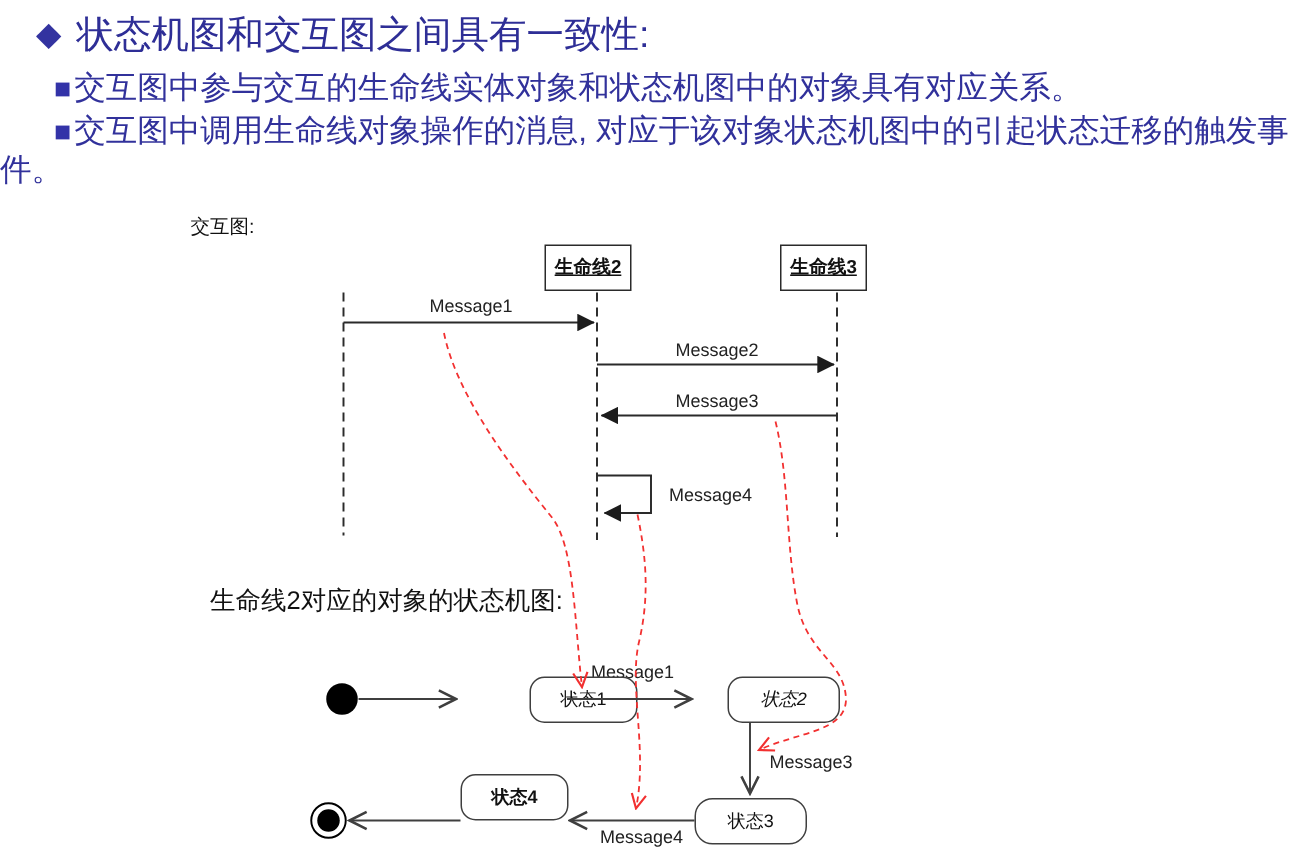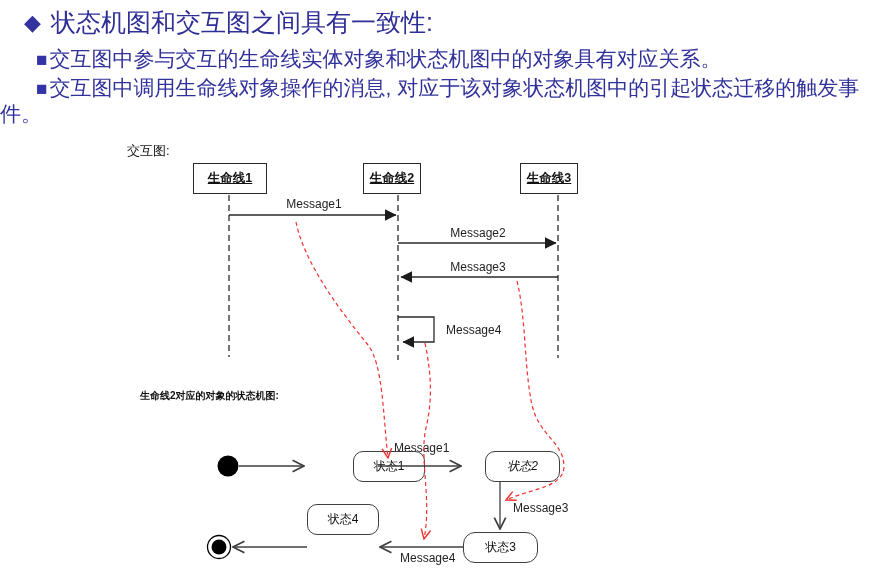--- a/index.html
+++ b/index.html
@@ -13,21 +13,21 @@
   .title-row .diamond{font-size:22px;color:#3333a0;line-height:1;}
   .bullets{position:absolute;left:0;top:46px;width:862px;color:#31319b;}
   .bullets p{margin:0;font-size:21px;line-height:25px;text-indent:36px;}
   .bullets p + p{margin-top:3px;}
   .bullets .sq{color:#3333a8;font-size:19px;margin-right:2px;}
 
   
   .lbl{position:absolute;font-size:12px;color:#222;white-space:nowrap;}
   .lbl.center{transform:translateX(-50%);}
   .caption{position:absolute;font-size:13px;color:#111;white-space:nowrap;}
-  .caption.sm{font-size:10px;font-weight:700;}
+  .caption.sm{font-size:17px;font-weight:400;}
 
   
   .head{position:absolute;height:29px;background:#fff;border:1.5px solid #2a2a2a;
         display:flex;align-items:center;justify-content:center;
         font-size:12.5px;font-weight:bold;text-decoration:underline;color:#111;z-index:3;}
 
   
   .state{position:absolute;height:29px;background:#fff;border:1.4px solid #3f3f3f;
          border-radius:10px;display:flex;align-items:center;justify-content:center;
          font-size:12px;color:#111;z-index:3;}
@@ -46,35 +46,34 @@
   </div>
 
   <div class="bullets">
     <p><span class="sq">■</span><span>交互图中参与交互的生命线实体对象和状态机图中的对象具有对应关系。</span></p>
     <p><span class="sq">■</span><span>交互图中调用生命线对象操作的消息, 对应于该对象状态机图中的引起状态迁移的触发事件。</span></p>
   </div>
 
   <div class="labels">
     <div class="caption" style="left:127px;top:119px;margin-top:23px;">交互图:</div>
 
-    <div class="head" style="left:193px;top:163px;width:72px;">生命线1</div>
     <div class="head" style="left:363px;top:163px;width:56px;text-align:center;">生命线2</div>
     <div class="head" style="left:520px;top:163px;width:56px;">生命线3</div>
 
     <div class="lbl center" style="left:314px;top:197px;">Message1</div>
     <div class="lbl center" style="left:478px;top:226px;">Message2</div>
     <div class="lbl center" style="left:478px;top:260px;">Message3</div>
     <div class="lbl" style="left:446px;top:323px;">Message4</div>
 
     <div class="caption sm" style="left:140px;top:389px;">生命线2对应的对象的状态机图:</div>
 
     <div class="state" style="left:308px;top:451px;width:70px;margin-left:45px;">状态1</div>
     <div class="state" style="left:485px;top:451px;width:73px;font-style:italic;">状态2</div>
     <div class="state" style="left:463px;top:532px;width:73px;border-radius:12px;">状态3</div>
-    <div class="state" style="left:307px;top:504px;width:70px;">状态4</div>
+    <div class="state" style="left:307px;top:516px;width:70px;font-weight:bold;">状态4</div>
 
     <div class="lbl" style="left:394px;top:441px;">Message1</div>
     <div class="lbl" style="left:513px;top:501px;">Message3</div>
     <div class="lbl" style="left:400px;top:551px;">Message4</div>
   </div>
 
   <svg class="wires" width="876" height="573" viewBox="0 0 876 573">
     <defs>
       <marker id="mFill" viewBox="0 0 10 10" refX="9.5" refY="5" markerWidth="9" markerHeight="9" orient="auto">
         <path d="M0,0 L10,5 L0,10 z" fill="#1c1c1c"></path>

